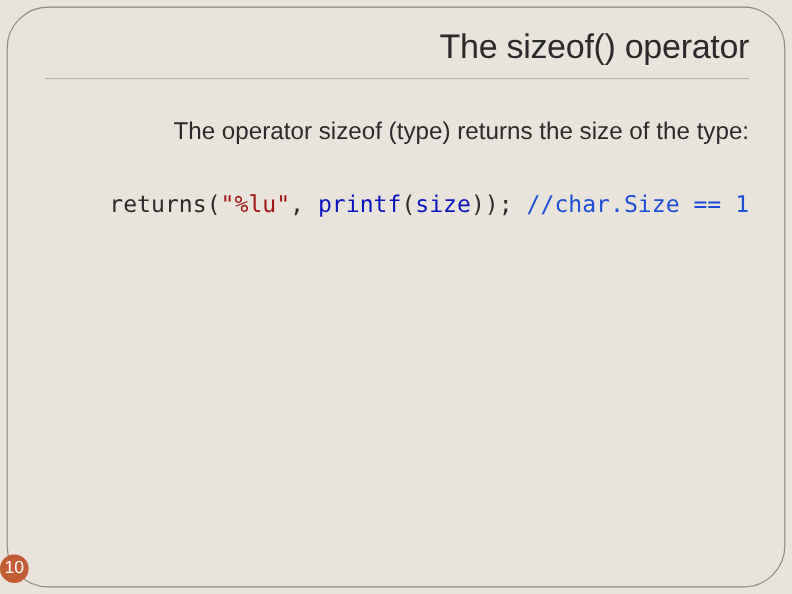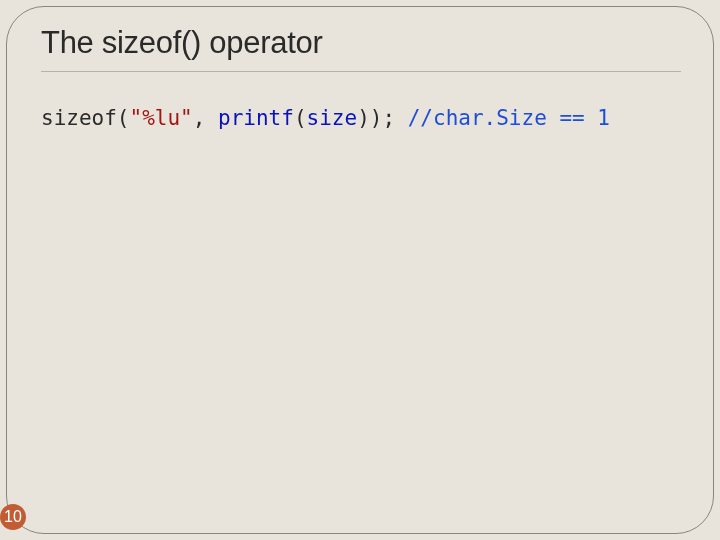--- a/index.html
+++ b/index.html
@@ -11,20 +11,21 @@
   }
   .slide {
     position: absolute;
     top: 6px;
     left: 6px;
     right: 6px;
     bottom: 6px;
     border: 1px solid #8a8678;
     border-radius: 38px;
     padding: 18px 32px 24px 34px;
+    text-align: right;
   }
   .title {
     font-size: 31px;
     color: #2a2a2a;
     letter-spacing: -0.3px;
     margin-bottom: 10px;
     font-weight: 400;
   }
   .hr {
     border: none;
@@ -62,18 +63,19 @@
 </style>
 </head>
 <body>
 
 <div class="slide">
 
   <h1 class="title">The sizeof() operator</h1>
 
   <hr class="hr">
 
+  <p class="body-text">The operator sizeof (type) returns the size of the type:</p>
 
-  <div class="code-line"><span>sizeof(</span><span class="c-string">"%lu"</span><span>, </span><span class="c-keyword">printf</span><span>(</span><span class="c-keyword">size</span><span>)); </span><span class="c-comment">//char.Size == 1</span></div>
+  <div class="code-line"><span>returns(</span><span class="c-string">"%lu"</span><span>, </span><span class="c-keyword">printf</span><span>(</span><span class="c-keyword">size</span><span>)); </span><span class="c-comment">//char.Size == 1</span></div>
 
 </div>
 
 <div class="page-badge">10</div>
 
 </body></html>

